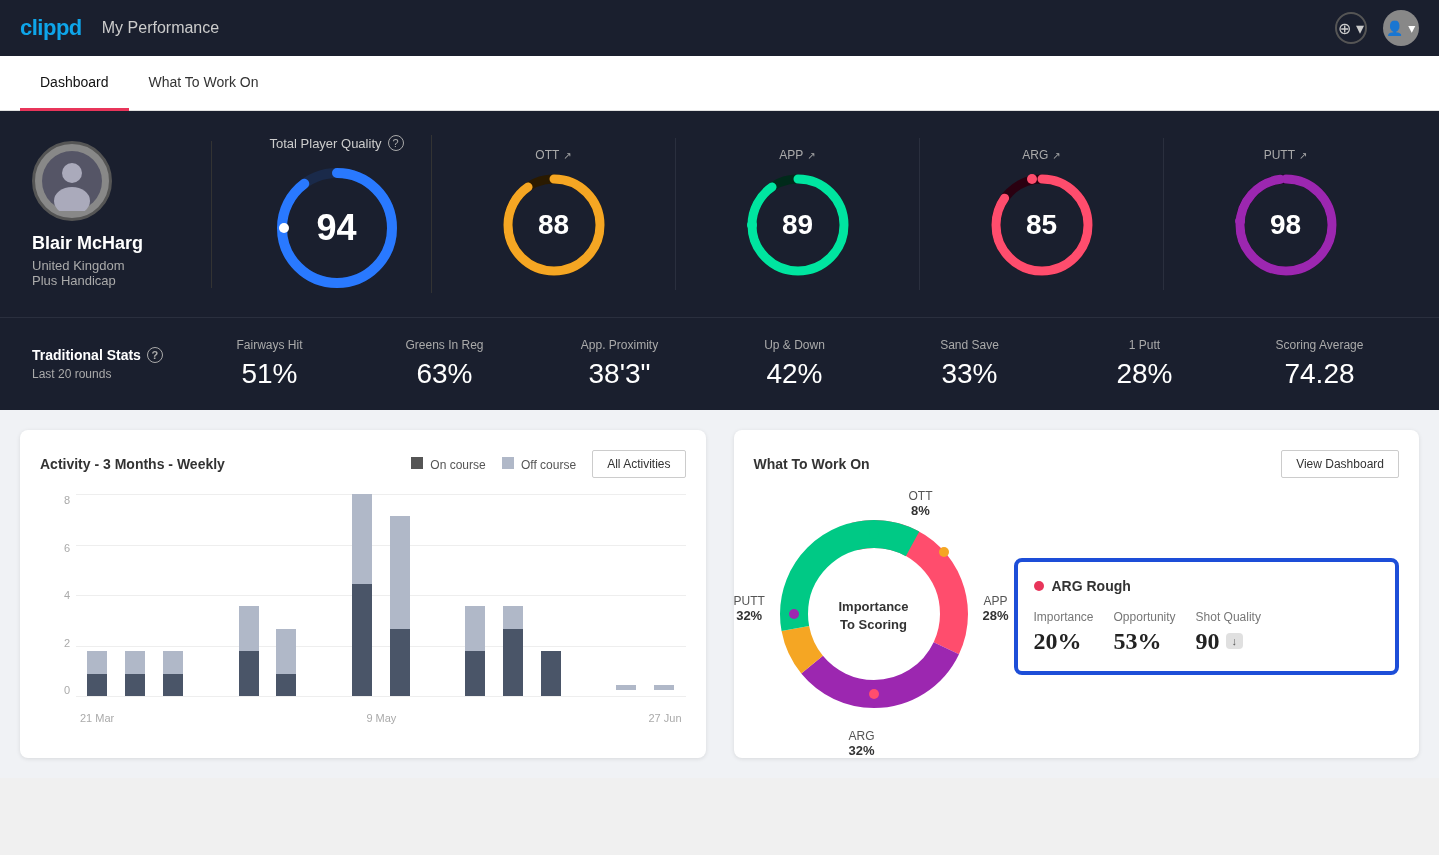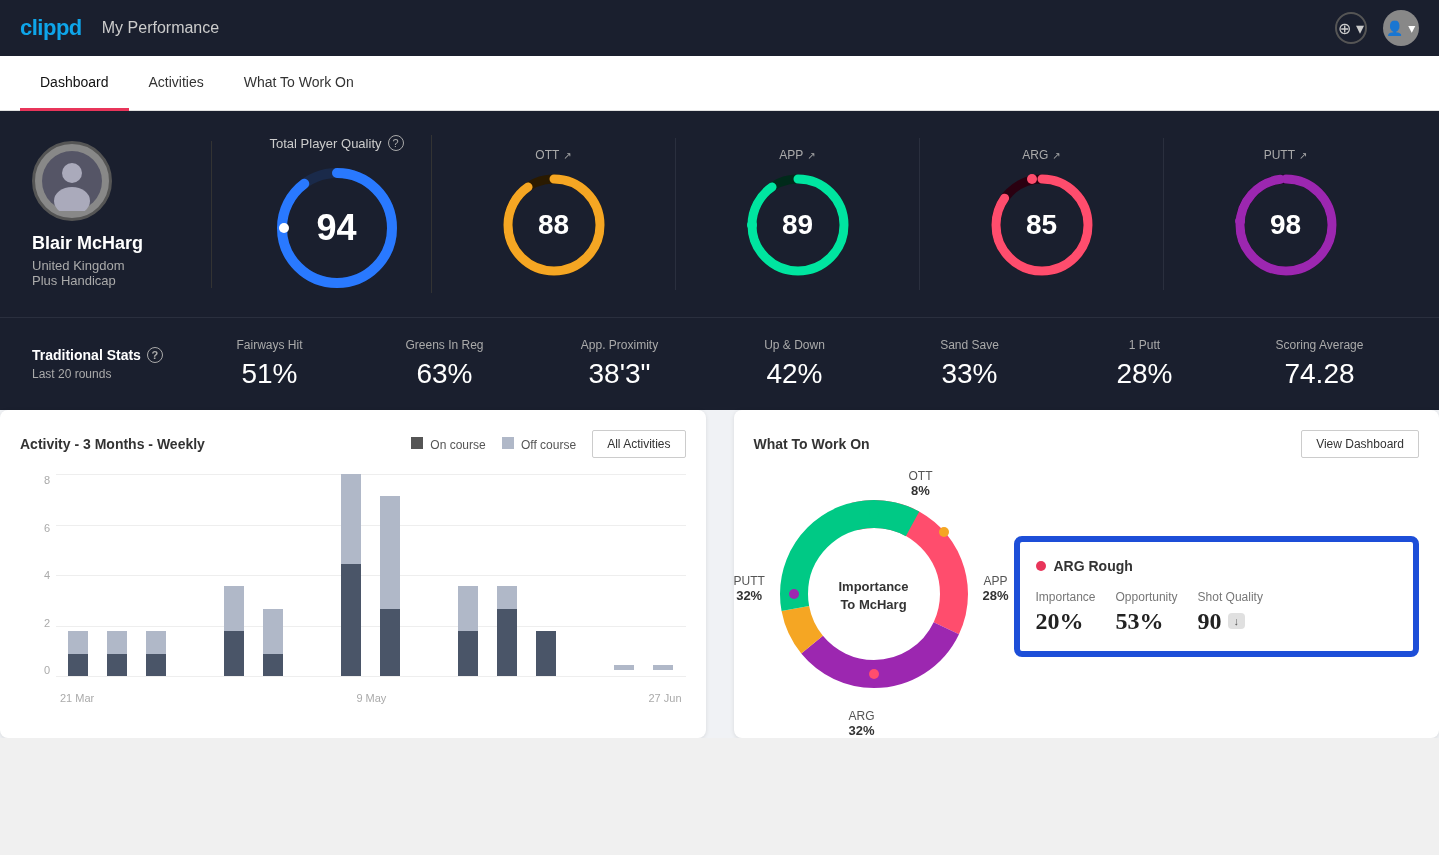--- a/index.html
+++ b/index.html
@@ -224,20 +224,21 @@
     .trad-stat-item .stat-value {
       font-size: 28px;
       font-weight: 300;
       color: #fff;
     }
 
     
     .bottom-section {
       display: flex;
       gap: 28px;
+      padding: 20px;
       background: #f0f2f5;
     }
 
     .card {
       background: #fff;
       border-radius: 8px;
       padding: 20px;
       box-shadow: 0 1px 4px rgba(0,0,0,0.1);
     }
 
@@ -302,21 +303,21 @@
       color: #333;
     }
     .work-on-content {
       display: flex;
       align-items: center;
       gap: 20px;
     }
 
     
     .info-card {
-      border: 6px solid #1d4ed8;
+      border: 4px solid #1d4ed8;
       border-radius: 8px;
       padding: 16px;
       flex: 1;
     }
     .info-card-title {
       display: flex;
       align-items: center;
       gap: 8px;
       font-size: 14px;
       font-weight: 600;
@@ -381,21 +382,20 @@
     <div class="header-title">My Performance</div>
   </div>
   <div class="header-right">
     <div class="header-add-btn">⊕ ▾</div>
     <div class="header-avatar">👤 ▾</div>
   </div>
 </div>
 
 <div class="nav-tabs">
   <div class="nav-tab active">Dashboard</div>
-  <div class="nav-tab">Activities</div>
   <div class="nav-tab">What To Work On</div>
 </div>
 
 <div class="player-banner">
 
   <div class="player-info">
     <div class="player-avatar">
       <svg width="60" height="60" viewBox="0 0 60 60" fill="none">
         <circle cx="30" cy="30" r="30" fill="#556"></circle>
         <circle cx="30" cy="22" r="10" fill="#aab"></circle>
@@ -664,21 +664,21 @@
           <circle cx="120" cy="120" r="80" fill="none" stroke="#00c985" stroke-width="28" stroke-dasharray="140.6 321.6" stroke-dashoffset="-361.8" transform="rotate(-90 120 120)"></circle>
 
           <circle cx="120" cy="40" r="5" fill="#00c985"></circle>
           <circle cx="190" cy="58" r="5" fill="#f5a623"></circle>
           <circle cx="40" cy="120" r="5" fill="#9c27b0"></circle>
           <circle cx="120" cy="200" r="5" fill="#ff4d6d"></circle>
         </svg>
         
         <div style="position:absolute; top:50%; left:50%; transform:translate(-50%,-50%); text-align:center; color:#333; font-size:13px; font-weight:600; line-height:1.4;">
           <span>Importance</span><br>
-          <span>To McHarg</span>
+          <span>To Scoring</span>
         </div>
         
         <div style="position:absolute; top:0; left:0; right:0; bottom:0; pointer-events:none;">
 
           <div style="position:absolute; top:-5px; left:155px; text-align:center;">
             <div style="font-size:12px;color:#555;">OTT</div>
             <div style="font-size:13px;font-weight:700;color:#333;">8%</div>
           </div>
 
           <div style="position:absolute; top:100px; right:-15px; text-align:center;">

